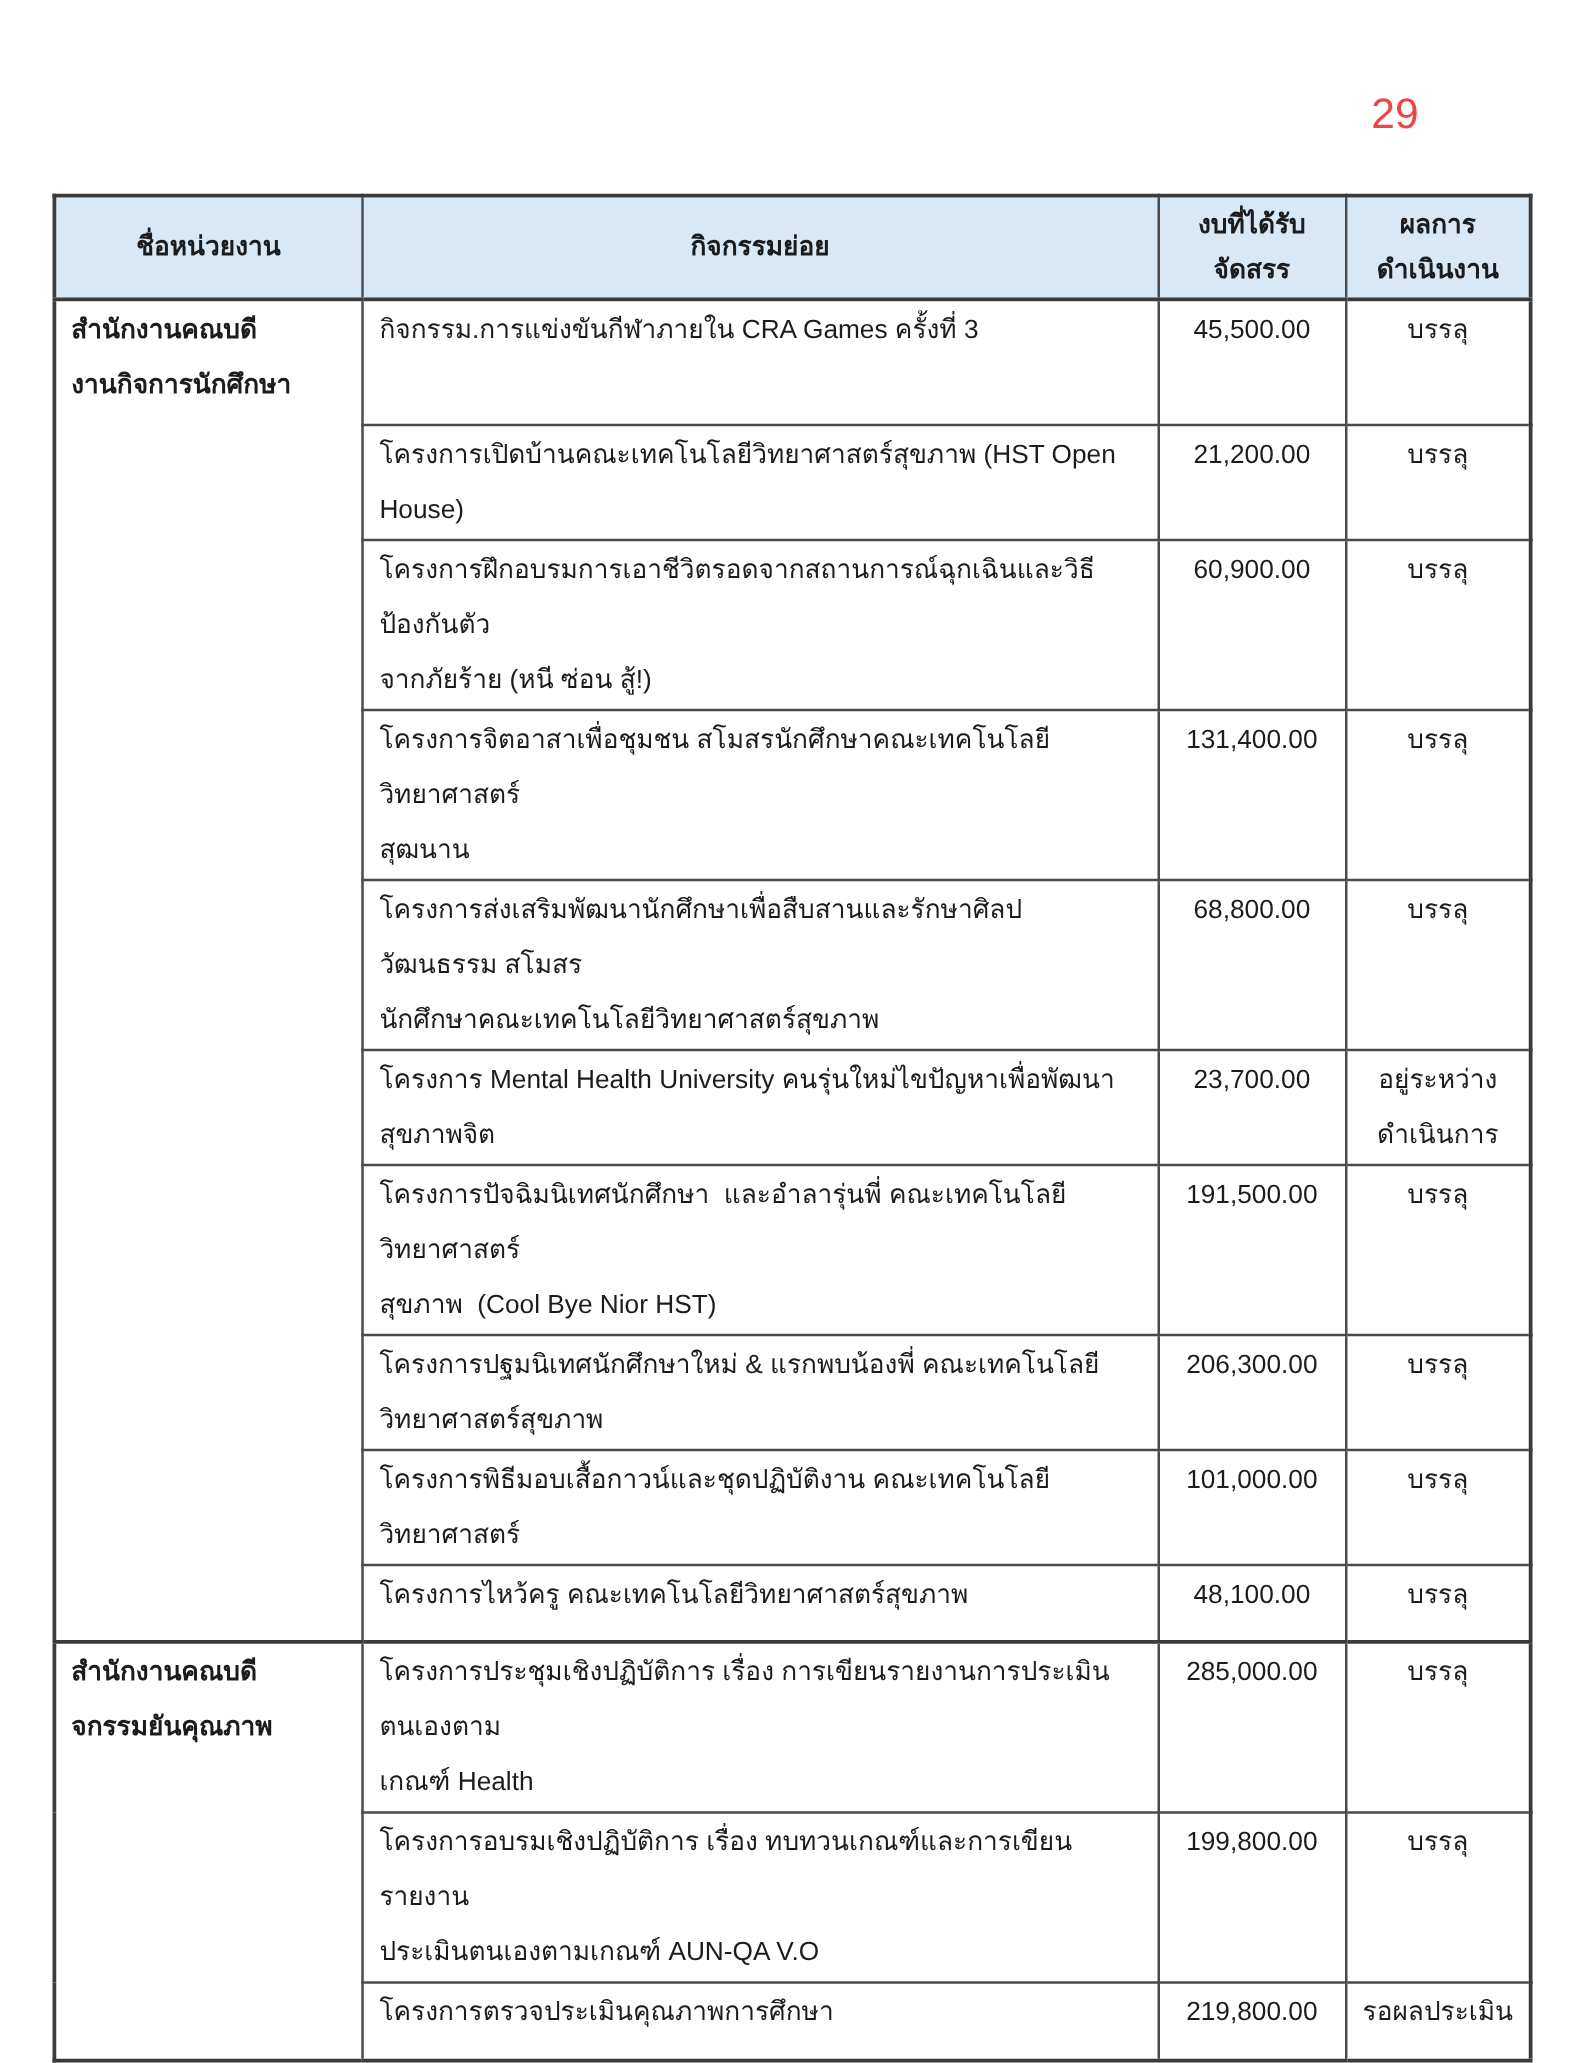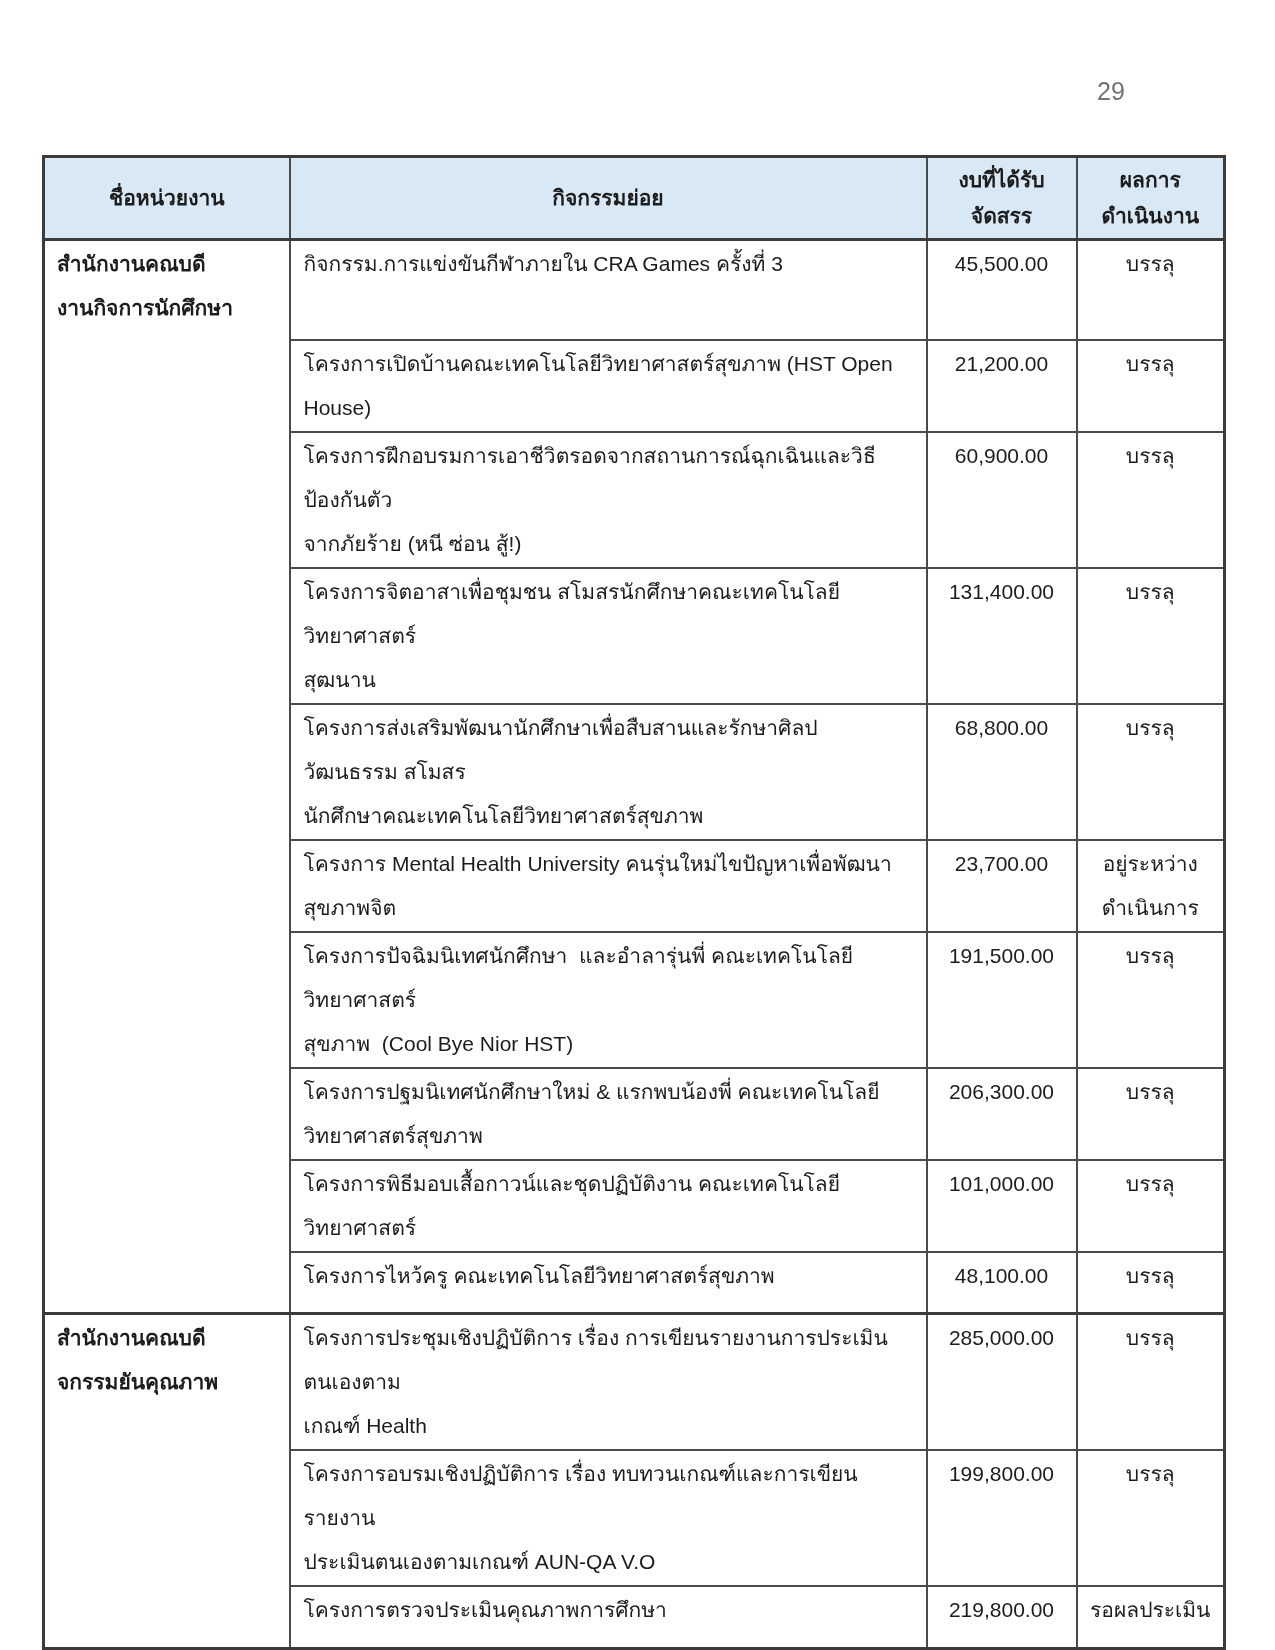--- a/index.html
+++ b/index.html
@@ -15,23 +15,23 @@
     height: 1650px;
     position: relative;
     background: #FFFFFF;
     font-family: "Liberation Sans", "DejaVu Sans", sans-serif;
     color: var(--text);
   }
   .page-number {
     position: absolute;
     top: 76px;
     left: 1097px;
-    font-size: 25px;
+    font-size: 34px;
     line-height: 30px;
-    color: #737373;
+    color: #ef4444;
   }
   table.report-table {
     position: absolute;
     top: 155px;
     left: 42px;
     width: 1181px;
     table-layout: fixed;
     border-collapse: collapse;
     border: 3px solid var(--border-dark);
   }

